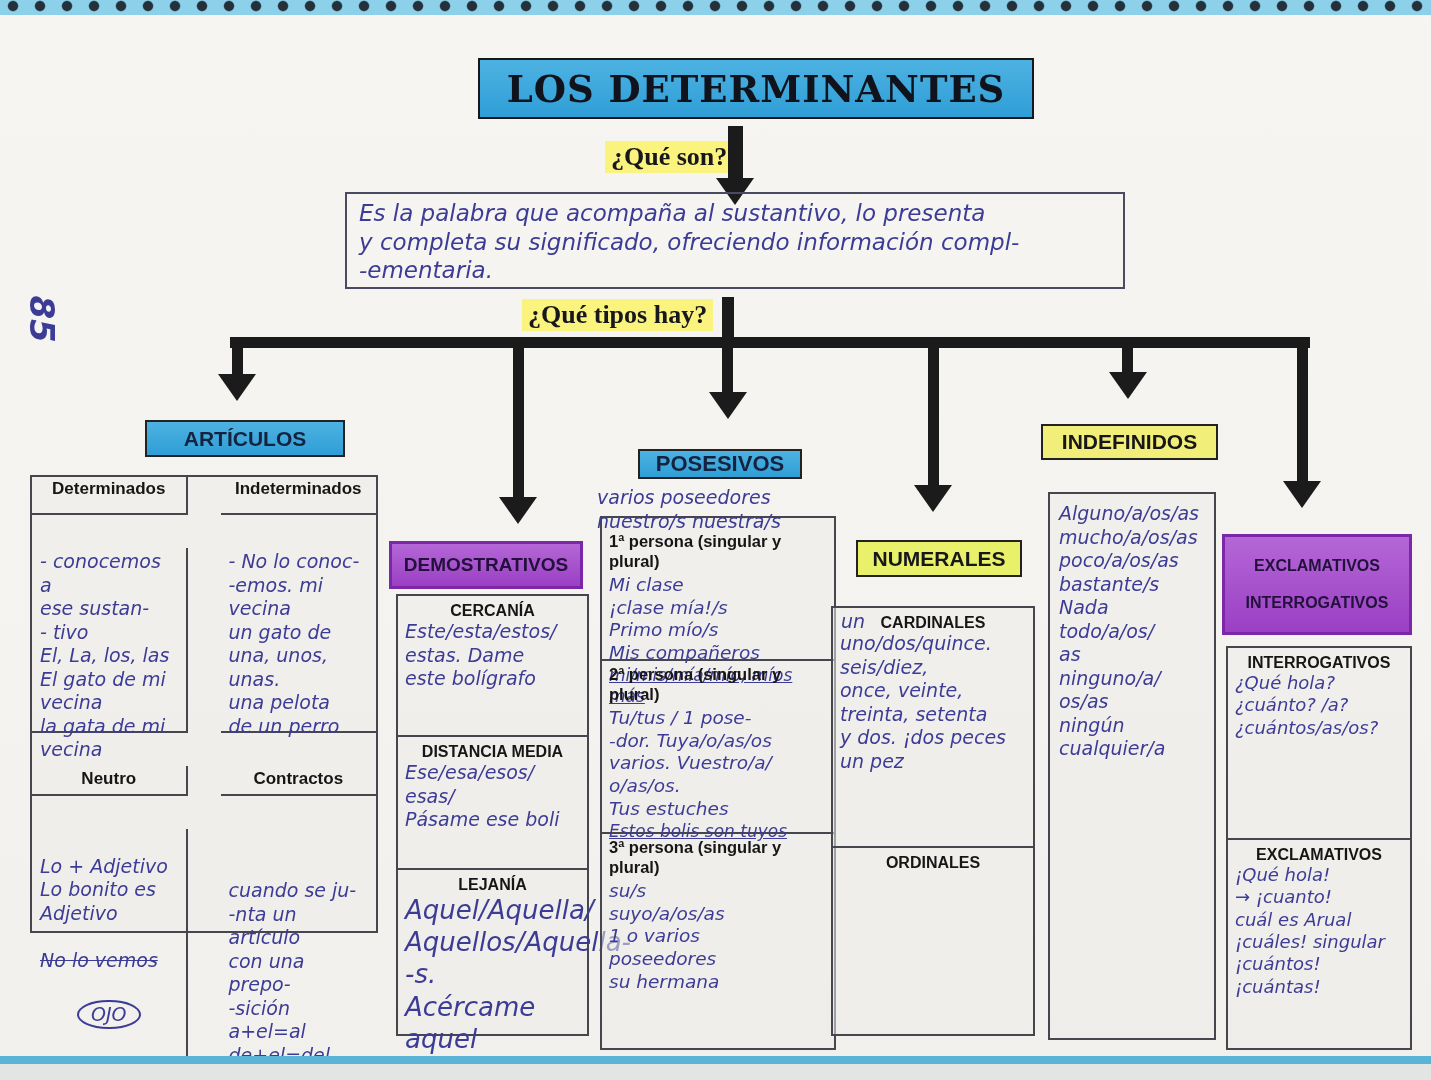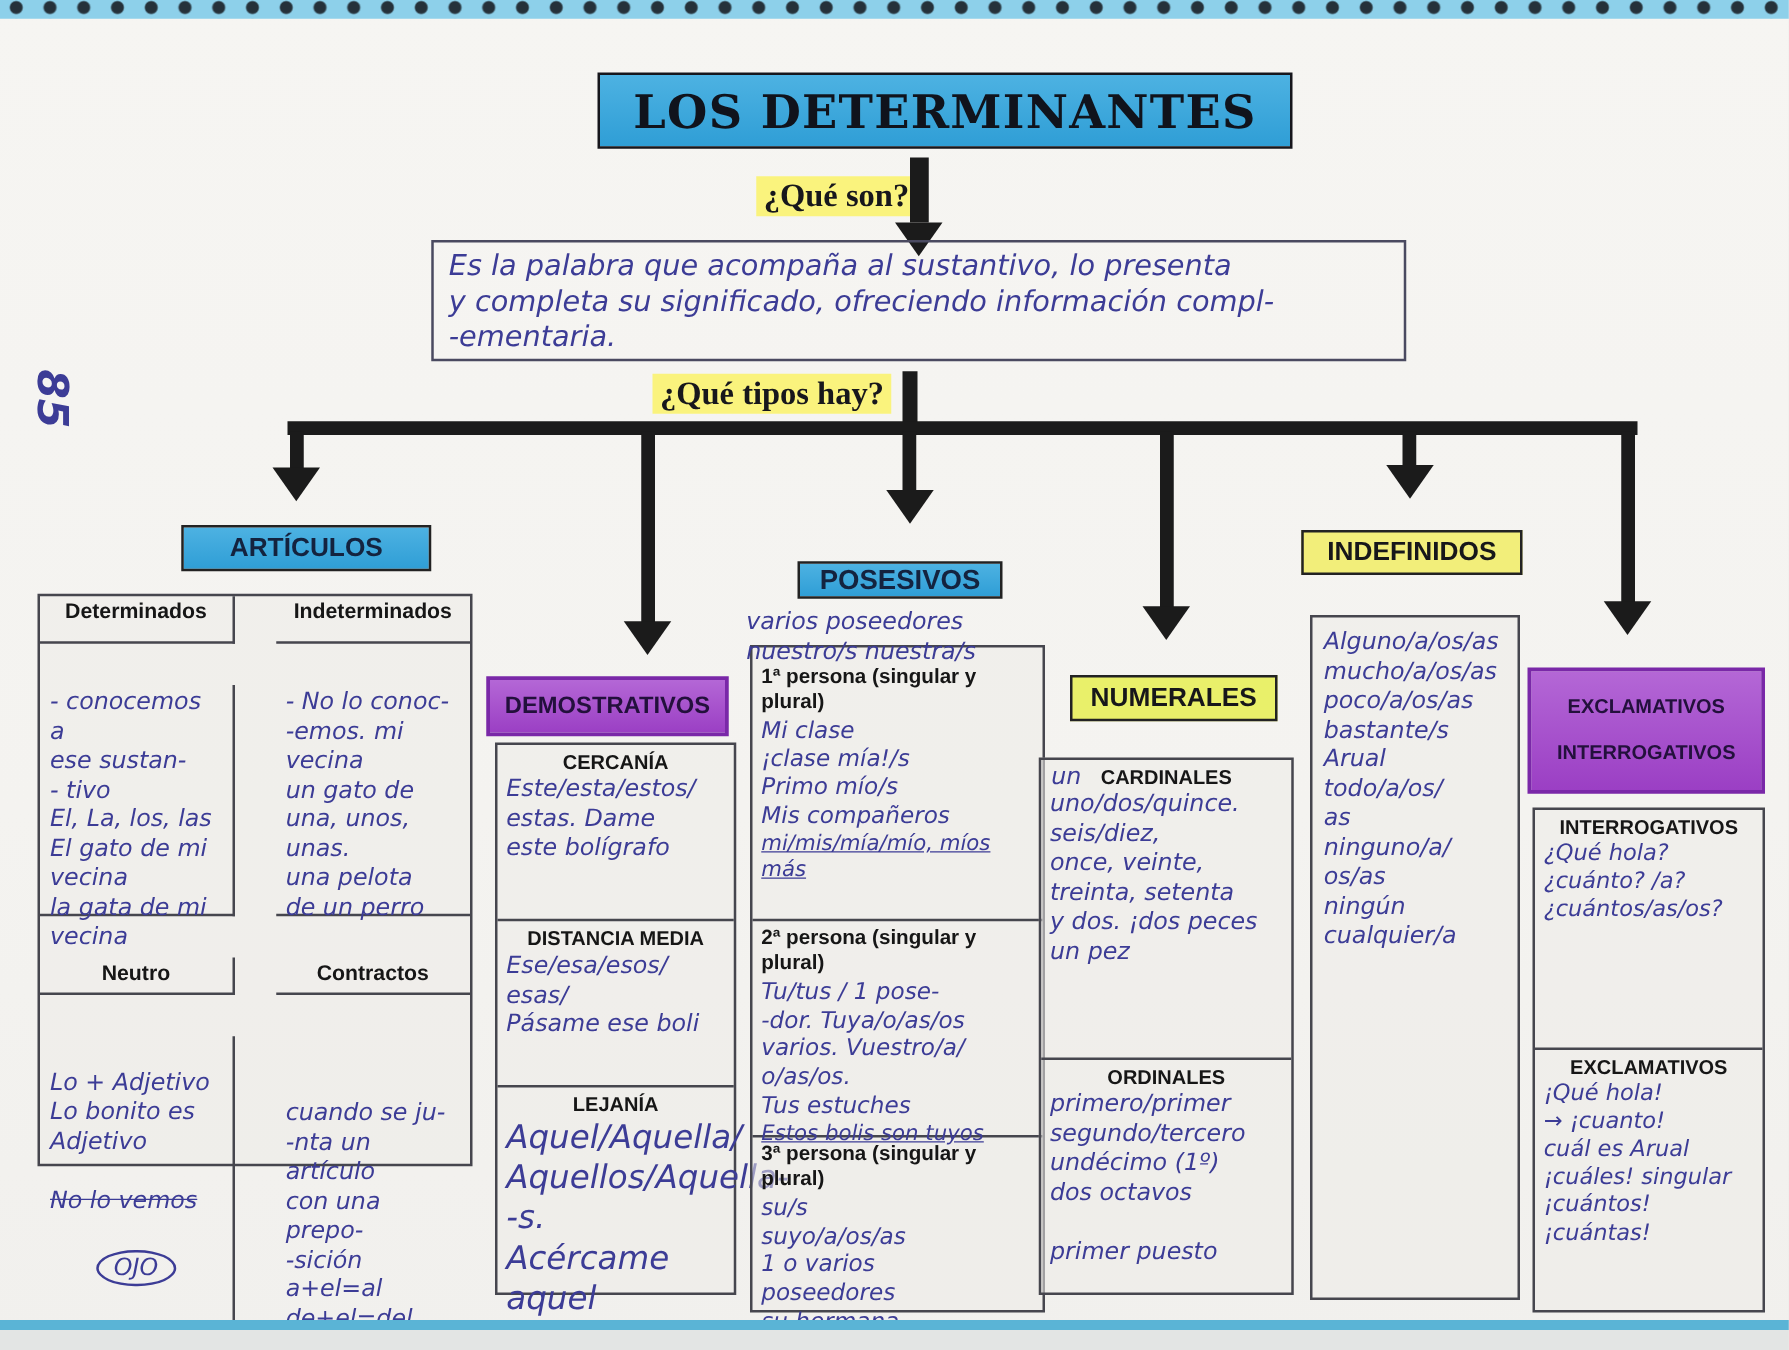--- a/index.html
+++ b/index.html
@@ -180,21 +180,21 @@
 Aquellos/Aquella-
 -s.
 Acércame aquel
 boli</div>
     </div>
   </div>
 
   <div class="hw pos-annot">varios poseedores
 nuestro/s nuestra/s</div>
   <div class="tbl" style="left:600px; top:516px; width:236px; height:534px;">
-    <div class="sect" style="height:217px; padding-top:14px;">
+    <div class="sect" style="height:141px; padding-top:14px;">
       <div class="ph pos-h">1ª persona (singular y plural)</div>
       <div class="hw" style="font-size:18.5px;">Mi clase
 ¡clase mía!/s
 Primo mío/s
 Mis compañeros</div>
       <span class="hw u" style="font-size:17px;">mi/mis/mía/mío, míos más</span>
     </div>
     <div class="sect" style="height:173px;">
       <div class="ph pos-h">2ª persona (singular y plural)</div>
       <div class="hw" style="font-size:18.5px;">Tu/tus / 1 pose-
@@ -220,35 +220,29 @@
       <div class="ph sect-h">CARDINALES</div>
       <div class="hw" style="font-size:19px;">uno/dos/quince.
 seis/diez,
 once, veinte,
 treinta, setenta
 y dos. ¡dos peces
 un pez</div>
     </div>
     <div class="sect" style="height:188px;">
       <div class="ph sect-h">ORDINALES</div>
-      <div class="hw" style="font-size:19px;">primero/primer
-segundo/tercero
-undécimo (1º)
-dos octavos
-
-primer puesto</div>
     </div>
   </div>
 
   <div class="tbl" style="left:1048px; top:492px; width:168px; height:548px; padding:8px 9px;">
     <div class="hw" style="font-size:19px;">Alguno/a/os/as
 mucho/a/os/as
 poco/a/os/as
 bastante/s
-Arual
+Nada
 todo/a/os/
 as
 ninguno/a/
 os/as
 ningún
 cualquier/a</div>
   </div>
 
   <div class="tbl" style="left:1226px; top:646px; width:186px; height:404px;">
     <div class="sect" style="height:190px;">

